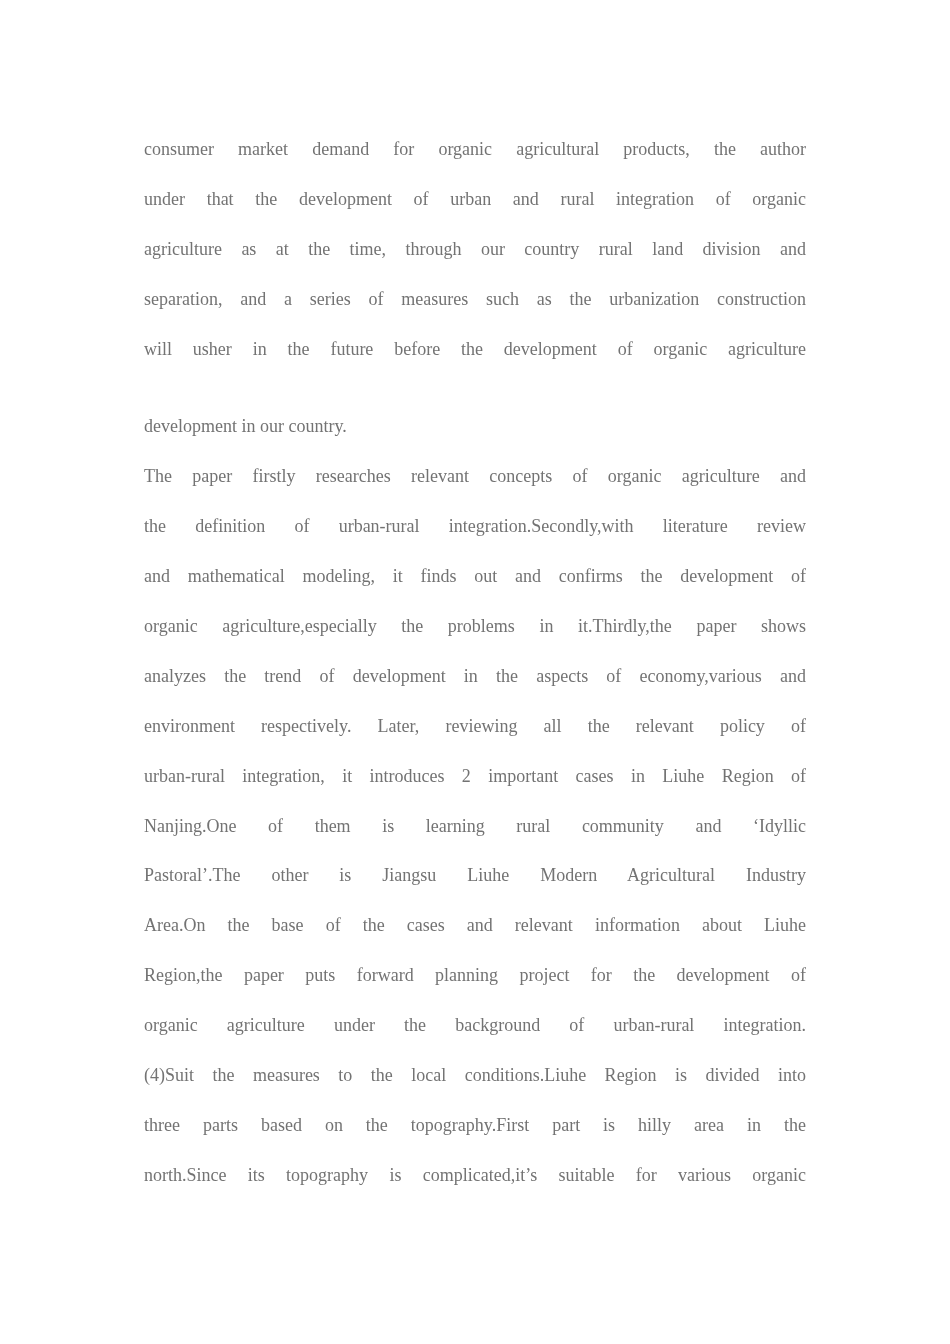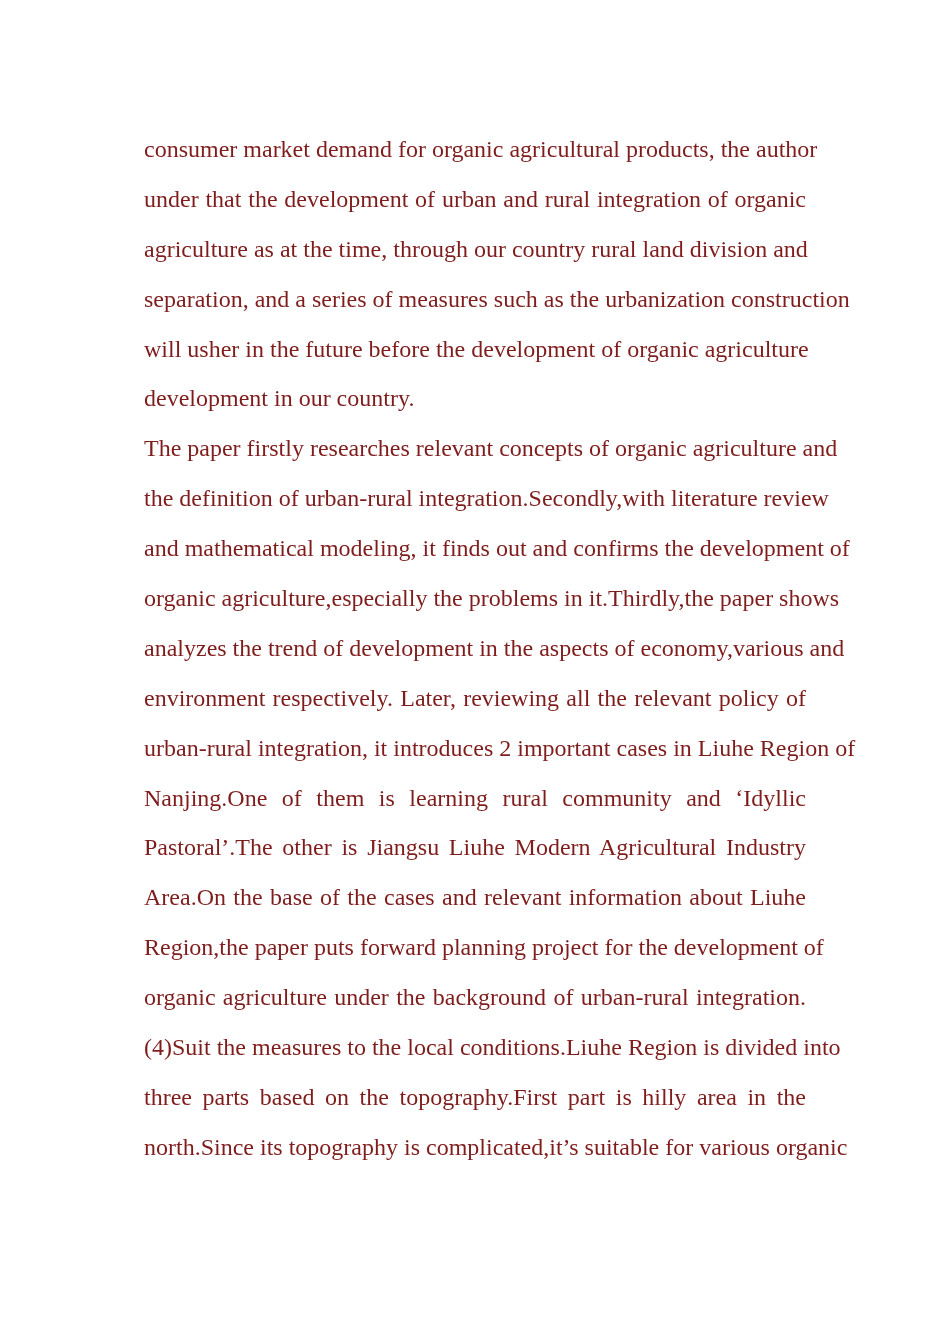--- a/index.html
+++ b/index.html
@@ -12,35 +12,36 @@
       height: 1344px;
       position: relative;
       overflow: hidden;
     }
     .page {
       position: absolute;
       left: 144px;
       top: 132px;
       width: 662px;
       font-family: "Liberation Serif", "DejaVu Serif", serif;
-      font-size: 24px;
-      color: #7f1d1d;
+      font-size: 18px;
+      color: #737373;
     }
     .line {
       display: block;
       height: 49.9px;
       line-height: 34px;
       white-space: nowrap;
       text-align: justify;
       text-align-last: justify;
       overflow: visible;
     }
     .line.last {
       text-align: right;
       text-align-last: left;
+      margin-top: 28px;
     }
   </style>
 </head>
 <body>
 
 <div class="page">
   <div class="paragraph">
     <span class="line">consumer market demand for organic agricultural products, the author</span>
     <span class="line">under that the development of urban and rural integration of organic</span>
     <span class="line">agriculture as at the time, through our country rural land division and</span>

